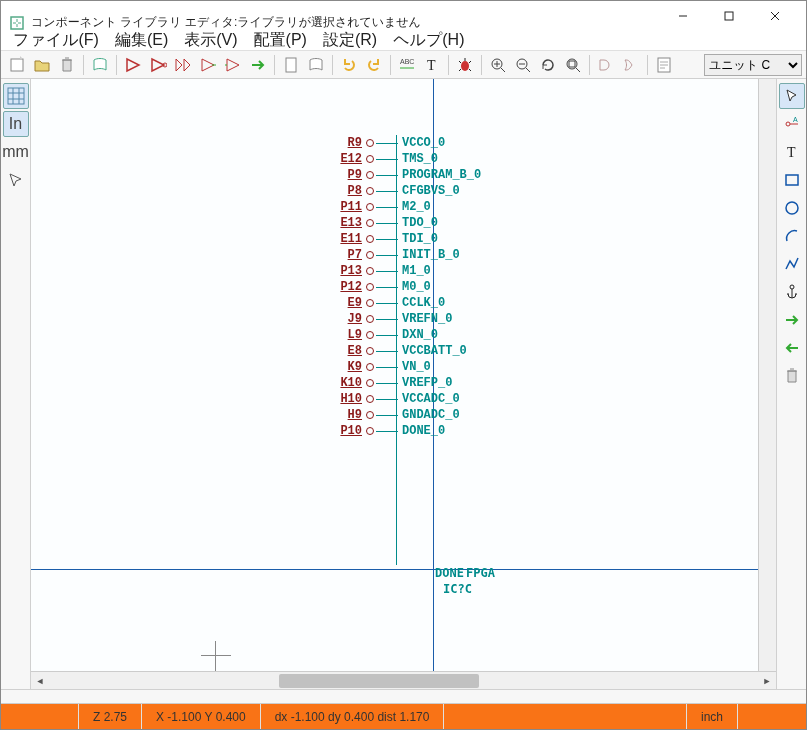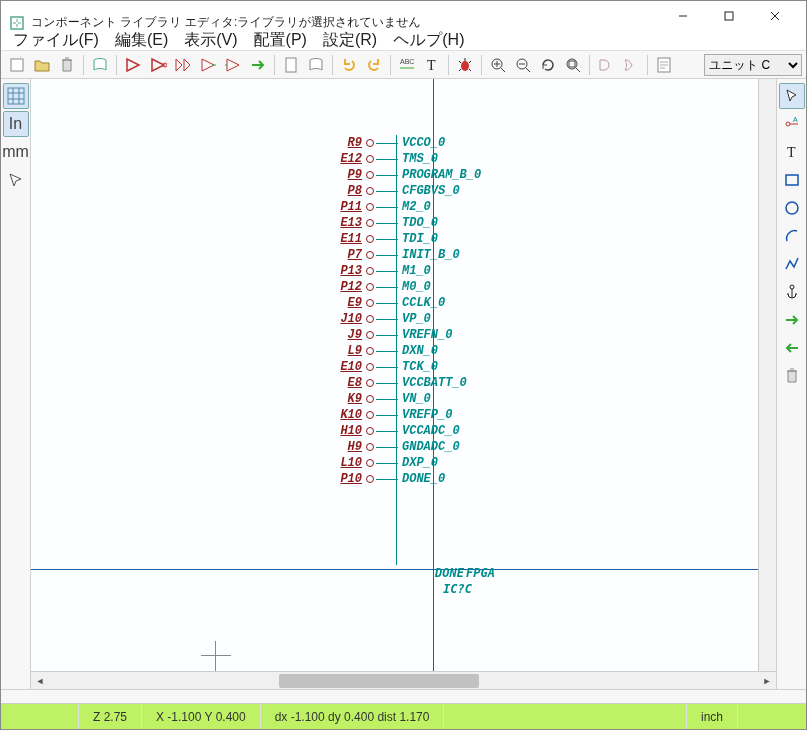--- a/index.html
+++ b/index.html
@@ -21,21 +21,21 @@
 
   .workspace { flex: 1; display: flex; min-height: 0; }
   .left-toolbar, .right-toolbar { width: 30px; display: flex; flex-direction: column; align-items: center; padding-top: 4px; gap: 2px; background: #f7f7f7; }
   .left-toolbar { border-right: 1px solid #d0d0d0; }
   .right-toolbar { border-left: 1px solid #d0d0d0; }
   .side-btn { width: 26px; height: 26px; display: flex; align-items: center; justify-content: center; border-radius: 2px; }
   .side-btn.active { background: #d7e6f7; border: 1px solid #7aa; }
   .side-label { font-size: 16px; color: #444; }
 
   .canvas-wrap { flex: 1; position: relative; display: flex; flex-direction: column; min-width: 0; }
-  .canvas-area { flex: 1; position: relative; overflow: hidden; background: #fcfeff; font-style: italic; }
+  .canvas-area { flex: 1; position: relative; overflow: hidden; background: #fcfeff; }
   .scroll-h { height: 18px; background: #f0f0f0; border-top: 1px solid #ccc; position: relative; display:flex; align-items:center; }
   .scroll-h .arrow { width: 18px; height: 18px; display:flex; align-items:center; justify-content:center; color:#555; font-size:9px; }
   .scroll-h .track { flex:1; height: 18px; position:relative; }
   .scroll-h .thumb { position:absolute; left: 230px; top:2px; width: 200px; height: 14px; background: #c1c1c1; border-radius: 2px; }
   .scroll-v { position:absolute; right:0; top:0; bottom:0; width:18px; background:#f0f0f0; border-left:1px solid #ccc; }
 
   .dot-grid { position: absolute; inset: 0; background-image: radial-gradient(circle, #c5d0d8 0.7px, transparent 0.7px); background-size: 16px 16px; background-position: 4px 4px; }
   .cross-h, .cross-v { position: absolute; background: #1a5caa; }
   .cross-h { height: 1px; left: 0; right: 18px; top: 490px; }
   .cross-v { width: 1px; top: 0; bottom: 0; left: 402px; }
@@ -48,21 +48,21 @@
   .component { position:absolute; left: 295px; top: 56px; width: 200px; }
   .pin-row { display:flex; align-items:center; height: 16px; font-family: "Consolas","Courier New",monospace; font-size: 12px; }
   .pin-num { color:#8B1A1A; font-weight:bold; width: 40px; text-align:right; padding-right: 4px; text-decoration: underline; }
   .pin-end { width: 8px; height: 8px; border: 1px solid #8B1A1A; border-radius: 50%; margin-right: 2px; }
   .pin-wire { width: 22px; height: 1px; background: #008B8B; }
   .pin-name { color:#008B8B; font-weight:bold; padding-left: 4px; }
   .comp-body { position:absolute; left: 70px; top: 0; width: 60px; bottom: 0; } 
   .comp-body::before { content:""; position:absolute; left:0; top:0; width:1px; height: 430px; background:#008B8B; }
   .ref-text { color:#008B8B; font-weight:bold; font-family:"Consolas",monospace; font-size:12px; position:absolute; }
 
-  .statusbar { height: 26px; display: flex; align-items: center; border-top: 1px solid #ccc; background: #bef264; font-size: 12px; color: #333; padding: 0 8px; }
+  .statusbar { height: 26px; display: flex; align-items: center; border-top: 1px solid #ccc; background: #f97316; font-size: 12px; color: #333; padding: 0 8px; }
   .statusbar .cell { padding: 0 14px; border-right: 1px solid #e0e0e0; height:100%; display:flex; align-items:center; }
   .statusbar .cell:last-child { border-right:none; }
   .below-statusbar { height: 14px; background: #f7f7f7; border-top:1px solid #d0d0d0; }
 
   svg { display:block; }
 </style>
 </head>
 <body>
 
 <div class="window">
@@ -343,44 +343,32 @@
               <span class="pin-wire"></span>
               <span class="pin-name">M0_0</span>
             </div>
             <div class="pin-row">
               <span class="pin-num">E9</span>
               <span class="pin-end"></span>
               <span class="pin-wire"></span>
               <span class="pin-name">CCLK_0</span>
             </div>
             <div class="pin-row">
-              <span class="pin-num">J10</span>
-              <span class="pin-end"></span>
-              <span class="pin-wire"></span>
-              <span class="pin-name">VP_0</span>
-            </div>
-            <div class="pin-row">
               <span class="pin-num">J9</span>
               <span class="pin-end"></span>
               <span class="pin-wire"></span>
               <span class="pin-name">VREFN_0</span>
             </div>
             <div class="pin-row">
               <span class="pin-num">L9</span>
               <span class="pin-end"></span>
               <span class="pin-wire"></span>
               <span class="pin-name">DXN_0</span>
             </div>
             <div class="pin-row">
-              <span class="pin-num">E10</span>
-              <span class="pin-end"></span>
-              <span class="pin-wire"></span>
-              <span class="pin-name">TCK_0</span>
-            </div>
-            <div class="pin-row">
               <span class="pin-num">E8</span>
               <span class="pin-end"></span>
               <span class="pin-wire"></span>
               <span class="pin-name">VCCBATT_0</span>
             </div>
             <div class="pin-row">
               <span class="pin-num">K9</span>
               <span class="pin-end"></span>
               <span class="pin-wire"></span>
               <span class="pin-name">VN_0</span>
@@ -395,26 +383,20 @@
               <span class="pin-num">H10</span>
               <span class="pin-end"></span>
               <span class="pin-wire"></span>
               <span class="pin-name">VCCADC_0</span>
             </div>
             <div class="pin-row">
               <span class="pin-num">H9</span>
               <span class="pin-end"></span>
               <span class="pin-wire"></span>
               <span class="pin-name">GNDADC_0</span>
-            </div>
-            <div class="pin-row">
-              <span class="pin-num">L10</span>
-              <span class="pin-end"></span>
-              <span class="pin-wire"></span>
-              <span class="pin-name">DXP_0</span>
             </div>
             <div class="pin-row">
               <span class="pin-num">P10</span>
               <span class="pin-end"></span>
               <span class="pin-wire"></span>
               <span class="pin-name">DONE_0</span>
             </div>
           </div>
         <div class="ref-text" style="left:404px; top:487px;"><span>DONE</span></div>
         <div class="ref-text" style="left:435px; top:487px;">FPGA</div>

